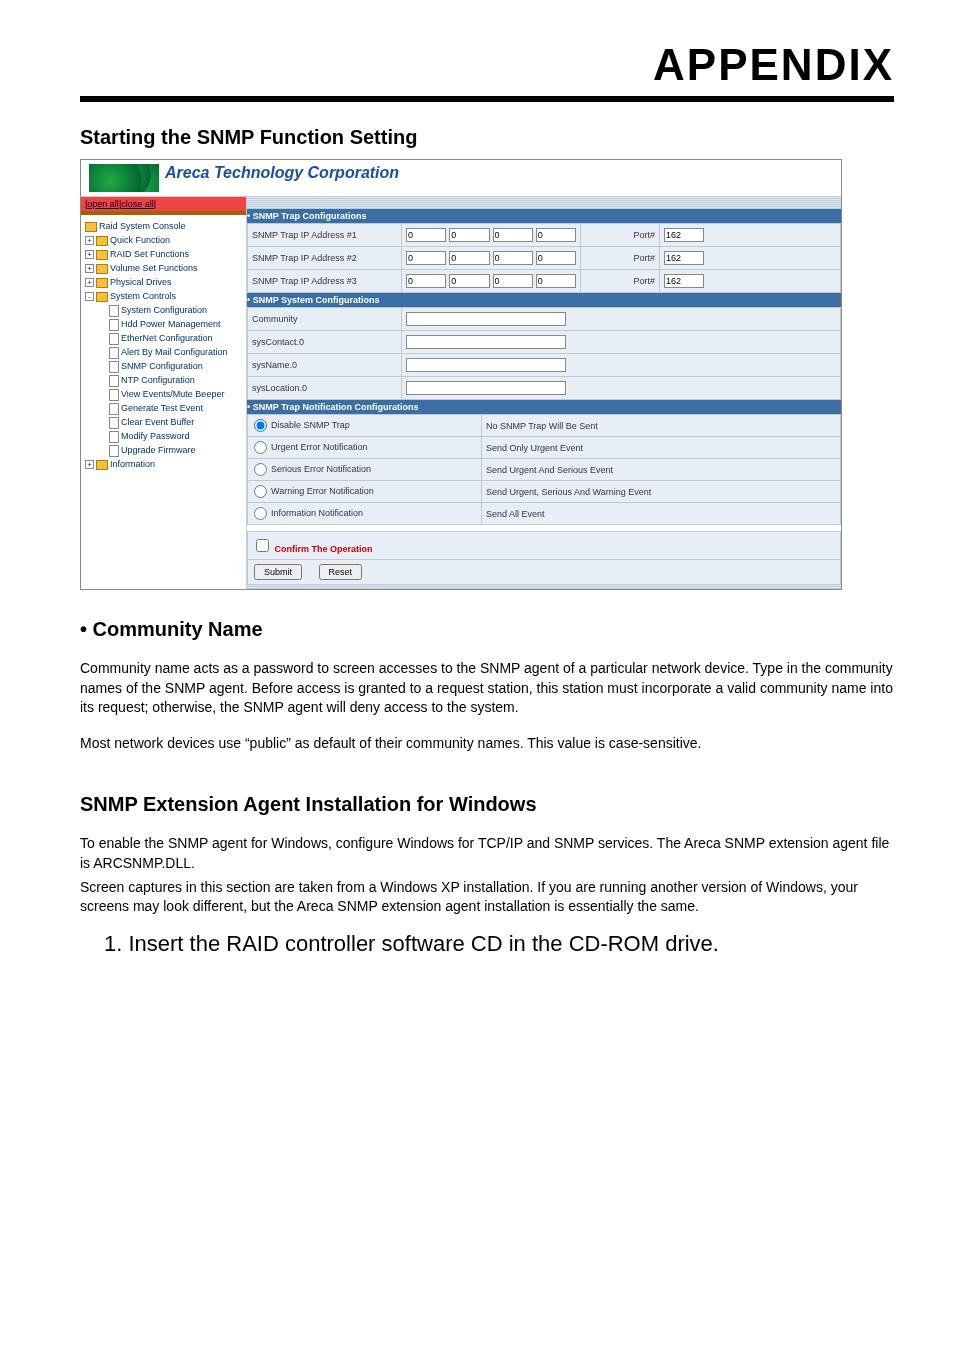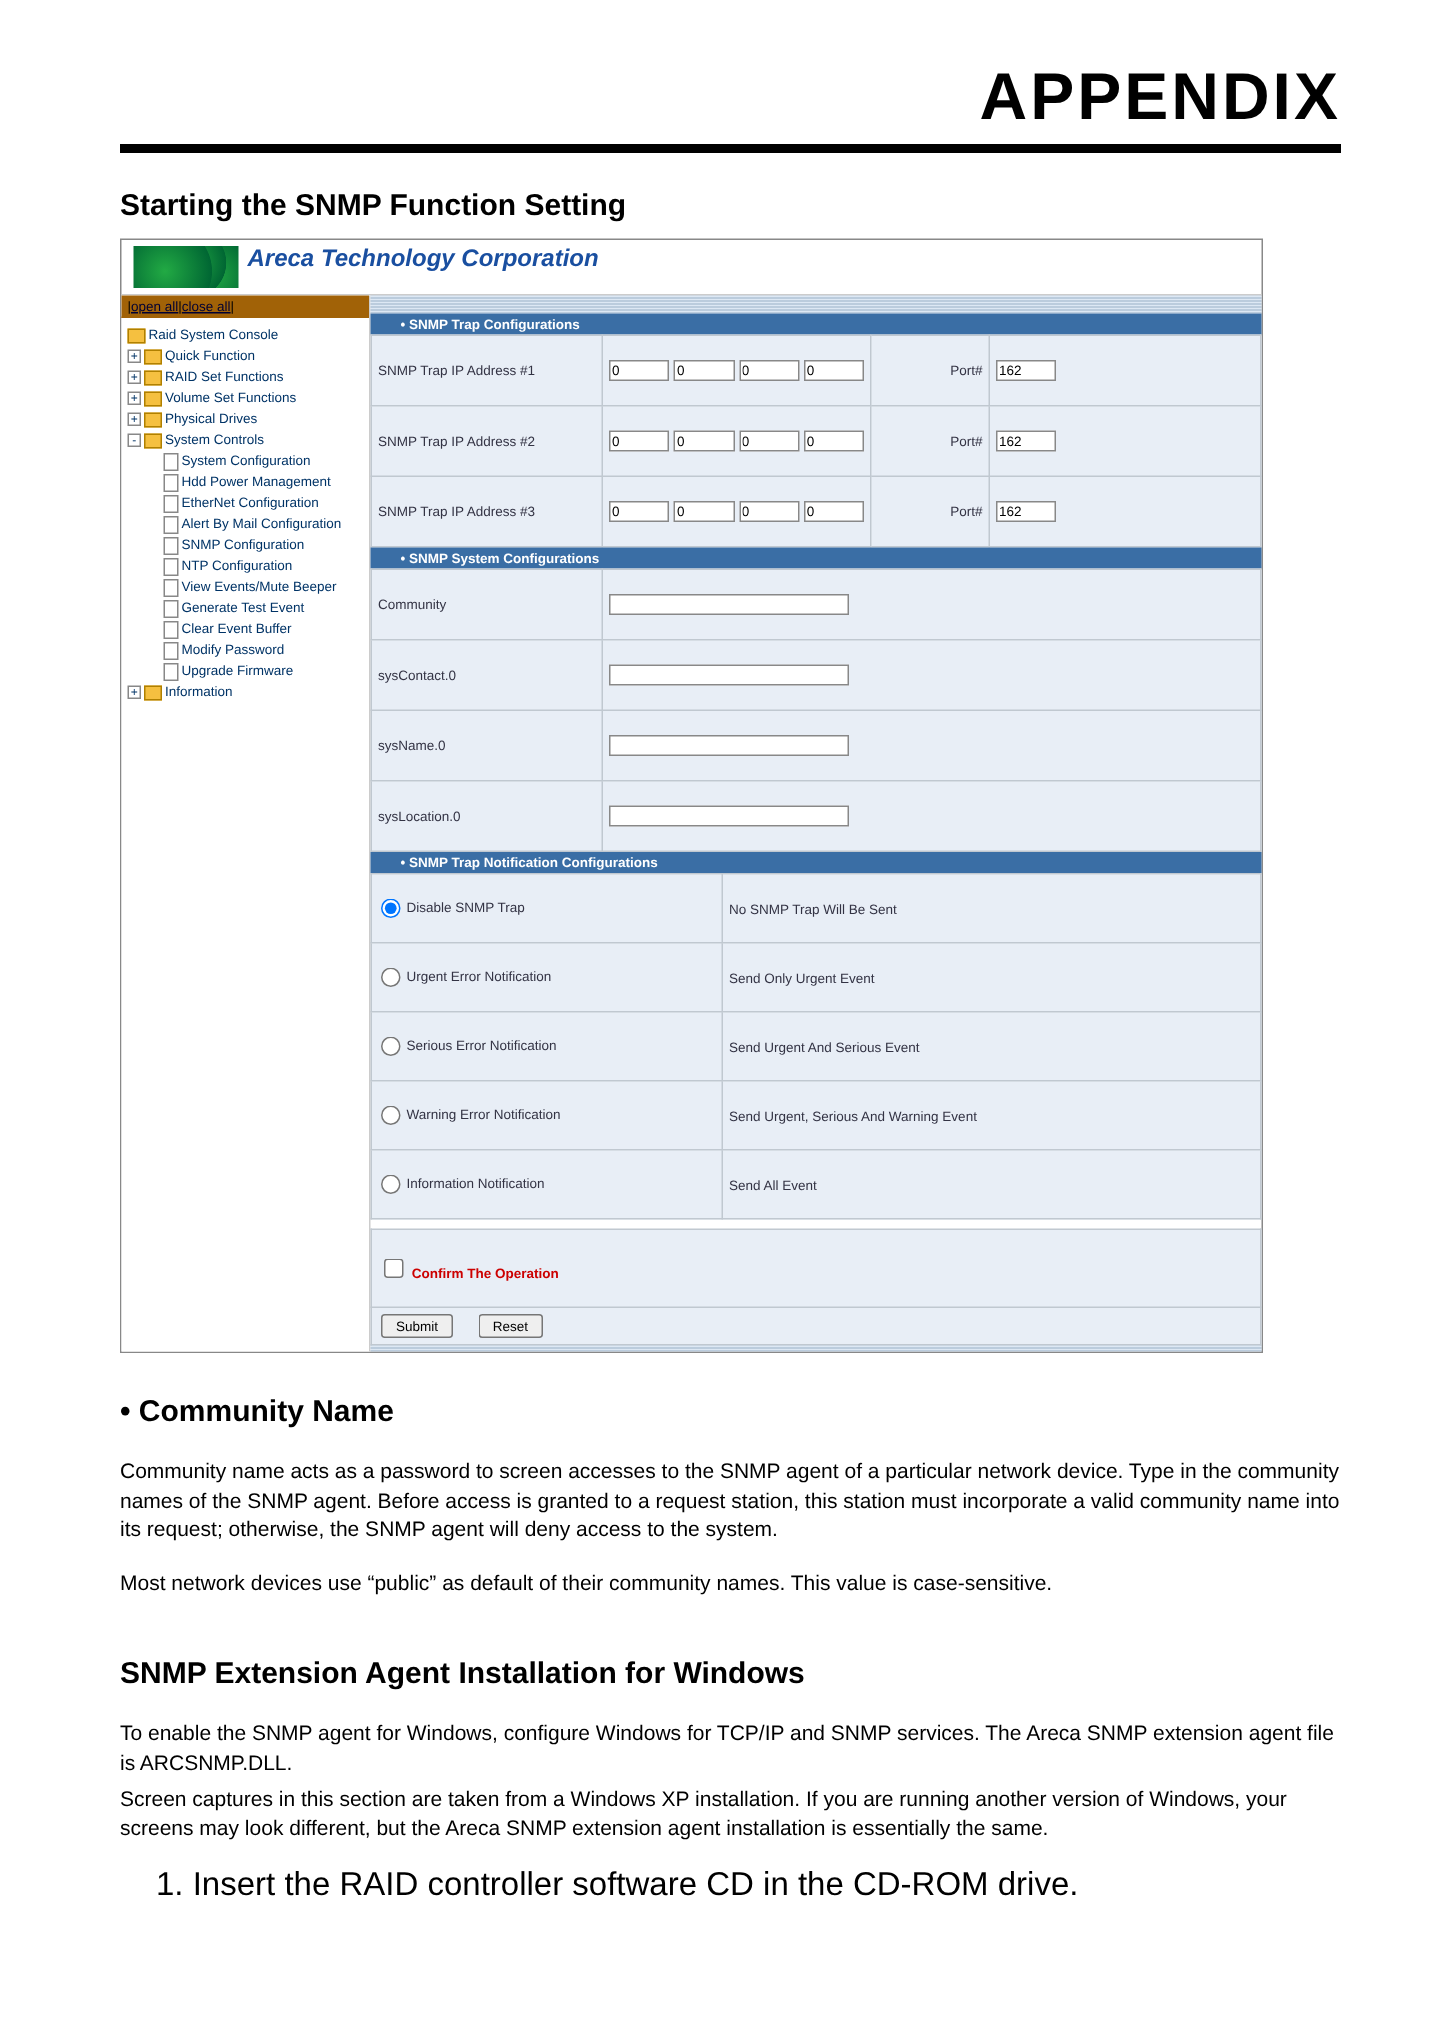--- a/index.html
+++ b/index.html
@@ -84,24 +84,24 @@
   .screenshot-body {
     display: flex;
   }
   .nav-col {
     width: 165px;
     border-right: 1px solid #ccc;
     background: #fff;
     padding-bottom: 10px;
   }
   .nav-toggle {
-    background: #a16207;
+    background: #ef4444;
     font-size: 9px;
     padding: 2px 4px;
-    border-bottom: 1px solid #a16207;
+    border-bottom: 4px solid #a16207;
   }
   .nav-toggle span { text-decoration: underline; color: #003; cursor: pointer; }
   .nav-tree {
     padding: 4px 2px 4px 4px;
     color: #003366;
   }
   .nav-item {
     white-space: nowrap;
     line-height: 14px;
     cursor: pointer;
@@ -140,29 +140,29 @@
   }
   .hatch-bar {
     height: 12px;
     background: repeating-linear-gradient(0deg, #bcd 0, #bcd 1px, #dde8f4 1px, #dde8f4 2px);
   }
   .section-bar {
     background: #3a6ea5;
     color: #fff;
     font-weight: bold;
     font-size: 9px;
-    padding: 2px 20px;
+    padding: 2px 0;
   }
   .conf-table {
     width: 100%;
     border-collapse: collapse;
   }
   .conf-table td {
     border: 1px solid #c0c8d0;
-    padding: 16px 4px;
+    padding: 4px 4px;
     background: #e8eef6;
     color: #334;
     font-size: 9px;
     vertical-align: middle;
   }
   .conf-table input[type=text] {
     font-size: 9px;
     border: 1px solid #888;
     padding: 0 1px;
     background: #fff;

